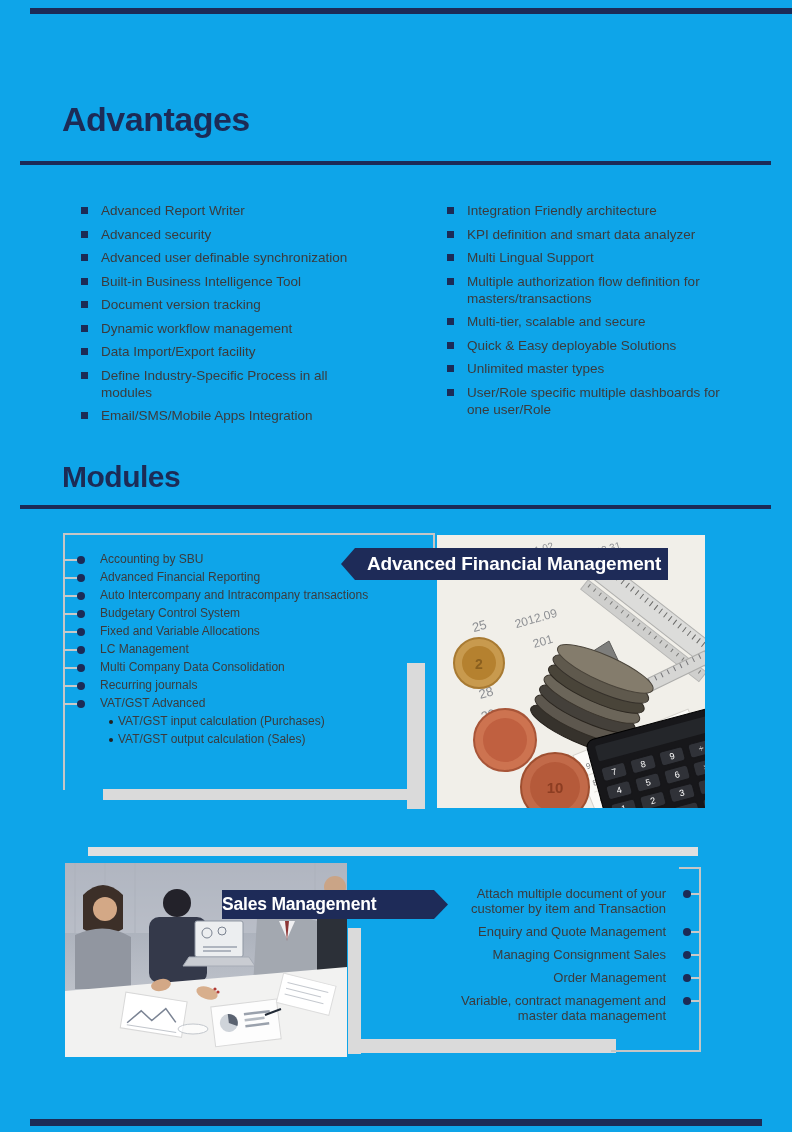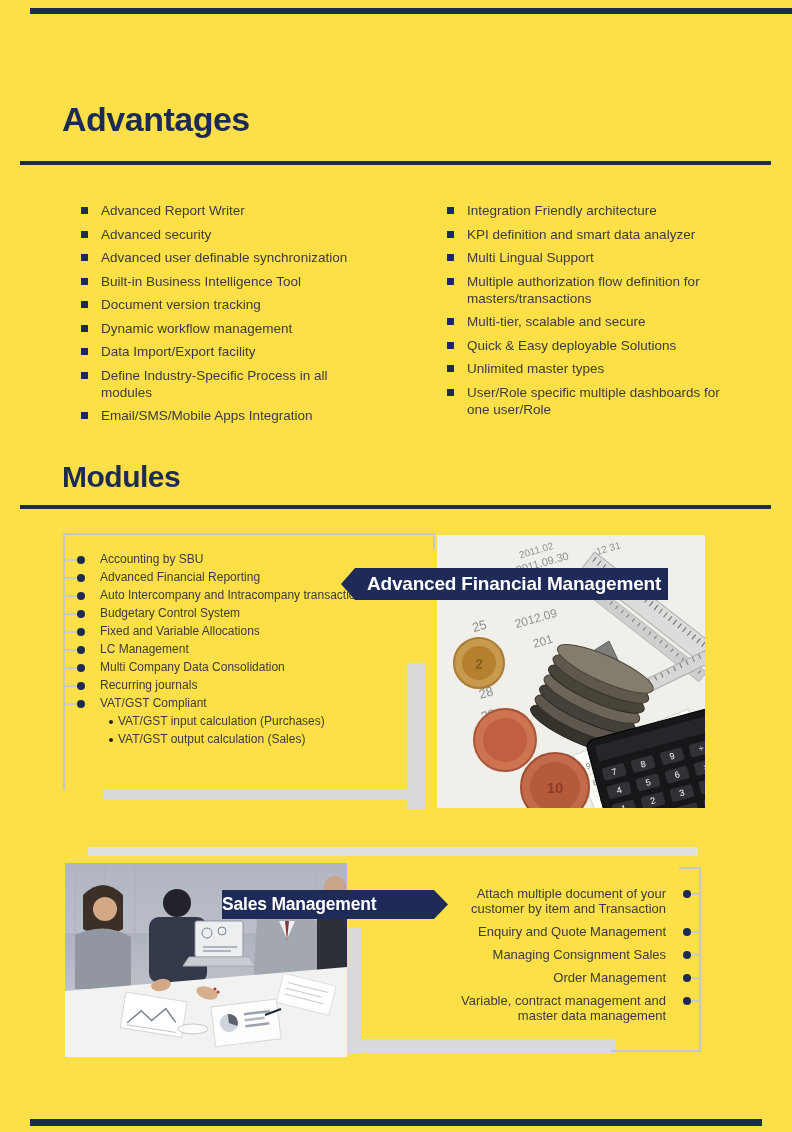--- a/index.html
+++ b/index.html
@@ -1,16 +1,16 @@
 <!DOCTYPE html>
 <html><head>
 <meta charset="utf-8">
 <style>
   html,body{margin:0;padding:0;background:#fff;}
-  .page{position:relative;width:792px;height:1132px;margin:0 auto;background:#fde047;overflow:hidden;
+  .page{position:relative;width:792px;height:1132px;margin:0 auto;background:#0ea5e9;overflow:hidden;
         font-family:"Liberation Sans", sans-serif;color:#3b3b3d;}
   .bar{position:absolute;background:#1c2b56;}
   h1.sec{position:absolute;margin:0;font-weight:bold;color:#1c2b56;letter-spacing:-0.5px;}
   #adv-title{left:62px;top:100px;font-size:34px;}
   #mod-title{left:62px;top:460px;font-size:30px;}
   .rule{position:absolute;left:20px;width:751px;height:4px;background:#1c2b56;}
   #rule-adv{top:161px;}
   #rule-mod{top:505px;}
 
   
@@ -28,21 +28,21 @@
             list-style:none;margin:0;padding:0;}
   #fin-list li{position:relative;margin-bottom:3px;}
   #fin-list li.main{padding-left:37px;}
   #fin-list li.main::before{content:"";position:absolute;left:0;top:7px;width:14px;height:1.5px;background:#c9c9c9;}
   #fin-list li.main::after{content:"";position:absolute;left:14px;top:3.5px;width:8px;height:8px;border-radius:50%;background:#1c2b56;}
   #fin-list li.sub{padding-left:55px;}
   #fin-list li.sub::after{content:"";position:absolute;left:46px;top:5.5px;width:4px;height:4px;border-radius:50%;background:#222;}
 
   
   .banner{position:absolute;background:#1e2b58;color:#fff;font-weight:bold;display:flex;align-items:center;z-index:5;}
-  #fin-banner{left:341px;top:568px;width:327px;height:32px;font-size:19px;
+  #fin-banner{left:341px;top:548px;width:327px;height:32px;font-size:19px;
       clip-path:polygon(14px 0, 100% 0, 100% 100%, 14px 100%, 0 50%);padding-left:0;}
   #fin-banner span{margin-left:26px;letter-spacing:-0.2px;}
   #sales-banner{left:222px;top:890px;width:226px;height:29px;font-size:17.5px;justify-content:flex-start;
       clip-path:polygon(0 0, calc(100% - 14px) 0, 100% 50%, calc(100% - 14px) 100%, 0 100%);}
   #sales-banner span{margin-right:14px;letter-spacing:-0.2px;}
 
   
   .photo{position:absolute;overflow:hidden;}
   #fin-photo{left:437px;top:535px;width:268px;height:273px;}
   #sales-photo{left:65px;top:863px;width:282px;height:194px;}
@@ -102,21 +102,21 @@
 
   <ul id="fin-list">
     <li class="main">Accounting by SBU</li>
     <li class="main">Advanced Financial Reporting</li>
     <li class="main">Auto Intercompany and Intracompany transactions</li>
     <li class="main">Budgetary Control System</li>
     <li class="main">Fixed and Variable Allocations</li>
     <li class="main">LC Management</li>
     <li class="main">Multi Company Data Consolidation</li>
     <li class="main">Recurring journals</li>
-    <li class="main">VAT/GST Compliant</li>
+    <li class="main">VAT/GST Advanced</li>
     <li class="sub">VAT/GST input calculation (Purchases)</li>
     <li class="sub">VAT/GST output calculation (Sales)</li>
   </ul>
 
   <div class="photo" id="fin-photo">
     <svg width="268" height="273" viewBox="0 0 268 273" xmlns="http://www.w3.org/2000/svg">
       <rect x="0" y="0" width="268" height="273" fill="#f1efe9"></rect>
       <g fill="#8e9094" font-family="Liberation Sans, sans-serif" transform="rotate(-16 130 60)">
         <text x="95" y="12" font-size="10">2011.02</text>
         <text x="88" y="26" font-size="11">2011.09.30</text>

